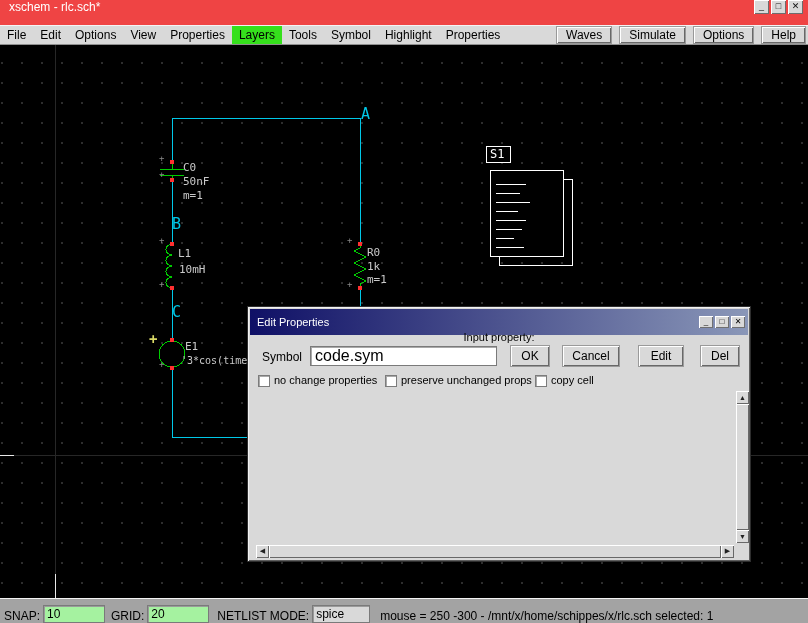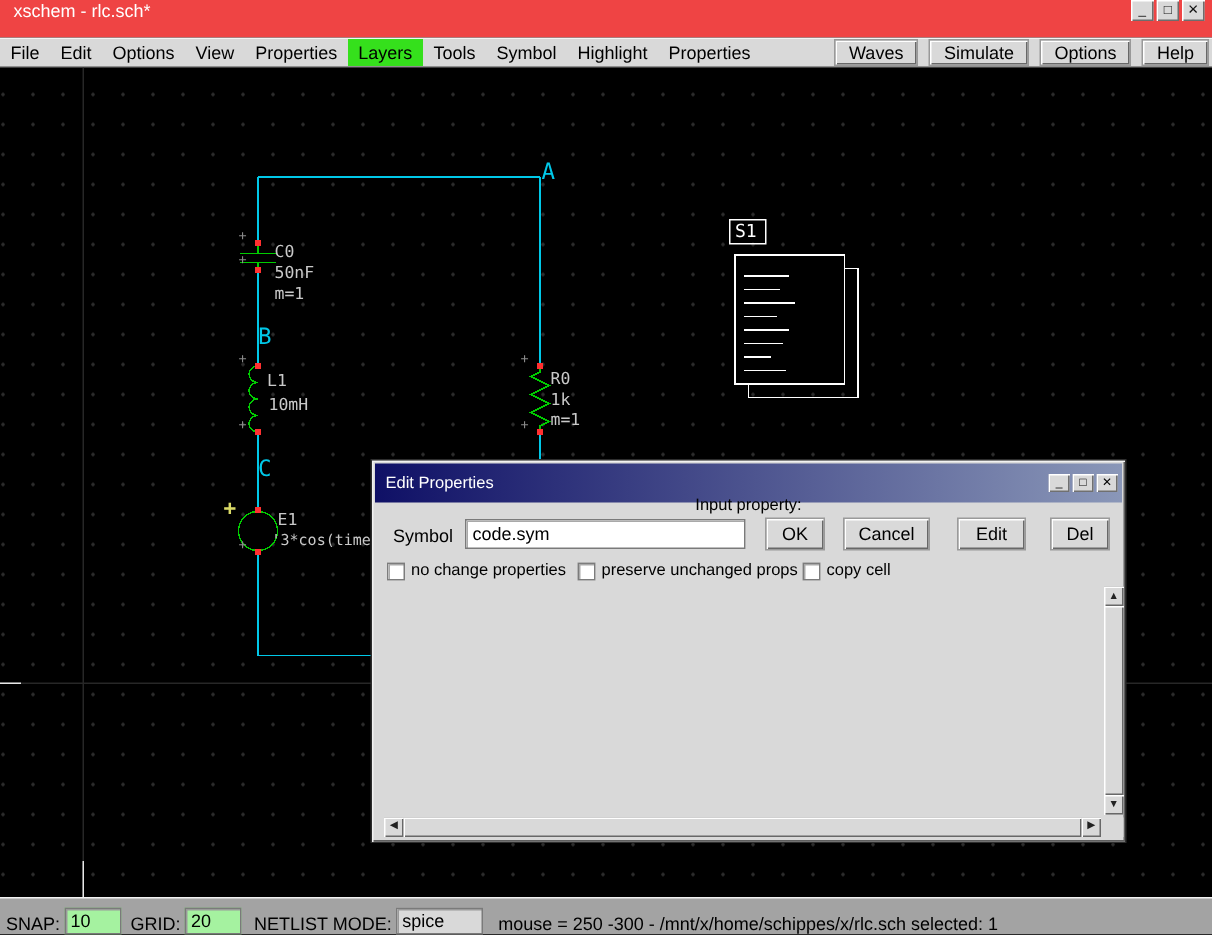--- a/index.html
+++ b/index.html
@@ -49,21 +49,21 @@
             box-shadow:inset 1px 1px 0 #f2f2f2, inset -1px -1px 0 #5f5f5f, 0 0 0 1px #2e2e2e; font-size:12px; color:#000; }
   .dlg-titlebar { position:absolute; left:2px; top:2px; right:2px; height:26px;
                   background:linear-gradient(to right,#0f1066,#8a97b8);
                   color:#fff; display:flex; align-items:center; padding:0 3px 0 7px; font-size:11px; }
   .dlg-buttons { margin-left:auto; display:flex; }
   .dlg-btn { width:14px; height:12px; background:#d9d9d9; color:#000; font-size:8px; line-height:11px;
              text-align:center; margin-left:2px; box-shadow:inset 1px 1px 0 #fff, inset -1px -1px 0 #707070; }
   .dlg-subtitle { position:absolute; top:24px; left:0; right:0; text-align:center; font-size:11px; }
   .sym-label { position:absolute; left:14px; top:43px; }
   .sym-input { position:absolute; left:62px; top:39px; width:187px; height:20px; background:#fff; border:1px solid #7a7a7a;
-               box-shadow:inset 1px 1px 0 #a9a9a9; font-size:12px; padding:0 4px; font-family:"Liberation Sans",sans-serif; }
+               box-shadow:inset 1px 1px 0 #a9a9a9; font-size:16px; padding:0 4px; font-family:"Liberation Sans",sans-serif; }
   .dlg-push { position:absolute; top:38px; height:22px; background:#d9d9d9; border:1px solid #9a9a9a;
               box-shadow:inset 1px 1px 0 #ffffff, inset -1px -1px 0 #686868; font-size:12px;
               font-family:"Liberation Sans",sans-serif; }
   .btn-ok     { left:262px; width:40px; }
   .btn-cancel { left:314px; width:58px; }
   .btn-load   { left:390px; width:46px; }
   .btn-del    { left:452px; width:40px; }
   .cb { position:absolute; top:68px; width:12px; height:12px; background:#fff; border:1px solid #7c7c7c;
         box-shadow:inset 1px 1px 0 #a9a9a9; }
   .cb-label { position:absolute; top:67px; font-size:11px; white-space:nowrap; }
@@ -85,21 +85,21 @@
   .sb-thumb { flex:1; background:#d9d9d9; box-shadow:inset 1px 1px 0 #ffffff, inset -1px -1px 0 #686868; }
   .sb-corner { position:absolute; left:488px; top:238px; width:13px; height:13px; background:#d9d9d9; }
 
   
   .statusbar { position:absolute; left:0; top:598px; width:808px; height:25px; background:#a3a3a3;
                display:flex; align-items:flex-end; font-size:12px; padding-left:4px;
                box-shadow:inset 0 1px 0 #f2f2f2; color:#000; }
   .status-label { margin-right:3px; white-space:nowrap; }
   .status-input { height:18px; border:1px solid #7a7a7a; box-shadow:inset 1px 1px 0 #9a9a9a;
                   font-size:12px; padding:0 3px; font-family:"Liberation Sans",sans-serif; }
-  .status-input.green { background:#a5f2a0; width:38px;margin-top:39px; }
+  .status-input.green { background:#a5f2a0; width:62px;margin-top:39px; }
   .status-input.plain { background:#d9d9d9; width:58px; }
   .gap6 { margin-left:6px; } .gap8 { margin-left:8px; }
   .status-info { margin-left:10px; white-space:nowrap; }
 </style>
 </head>
 <body>
 
 <div class="window">
 
   <div class="titlebar">

